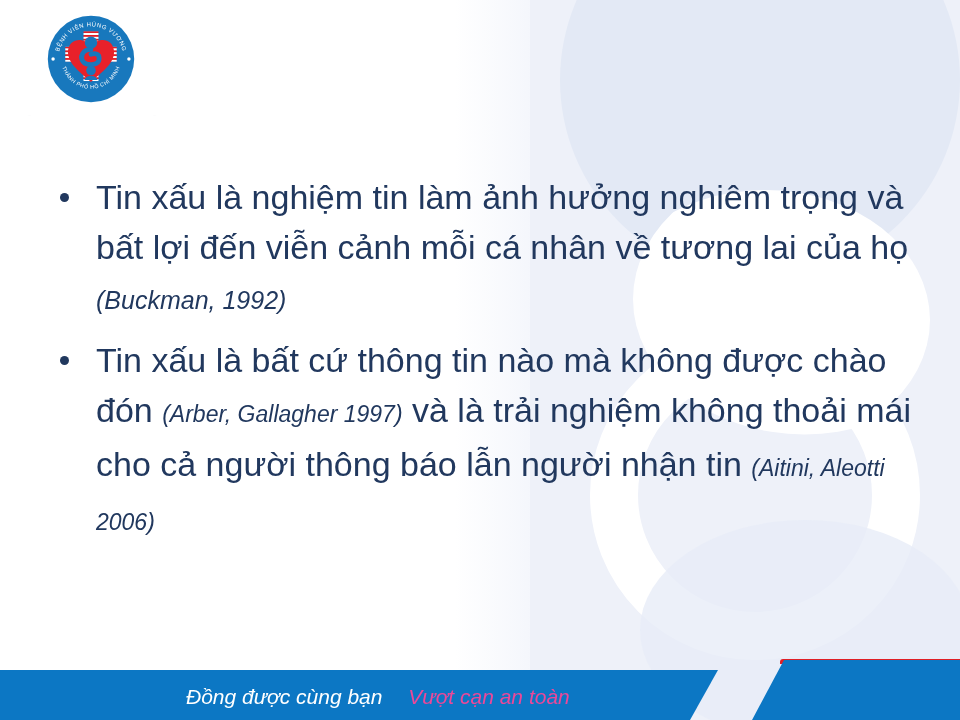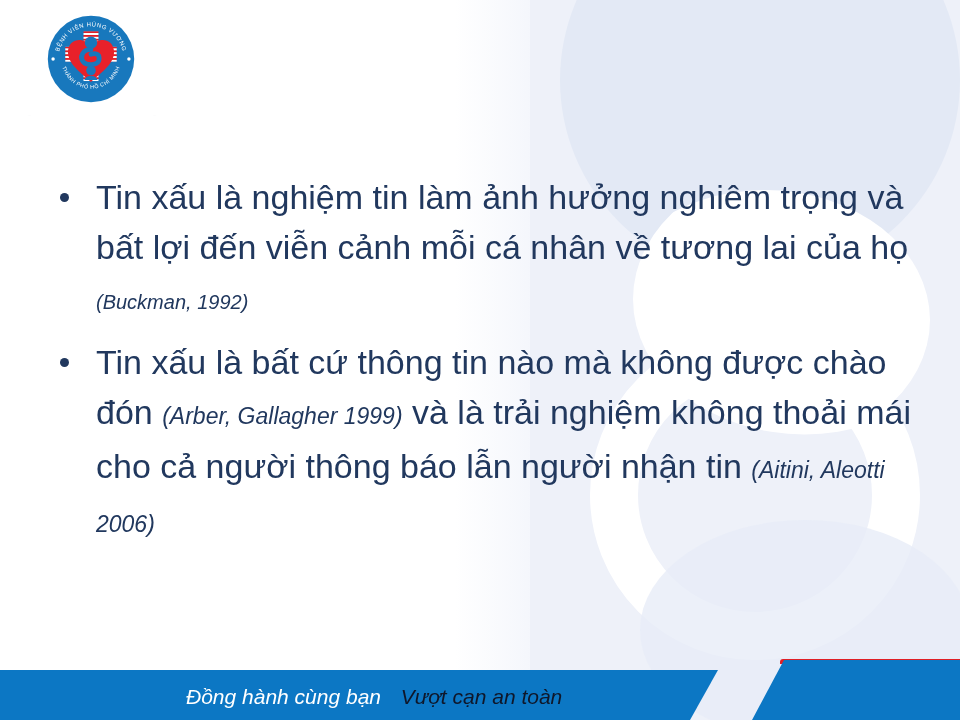--- a/index.html
+++ b/index.html
@@ -127,21 +127,21 @@
     position: absolute;
     left: 16px;
     top: 21px;
     width: 9px;
     height: 9px;
     border-radius: 50%;
     background: #21385e;
   }
   .cite {
     font-style: italic;
-    font-size: 20px;
+    font-size: 25px;
   }
   .cite-sm {
     font-style: italic;
     font-size: 23px;
   }
 
   
   .footer-left {
     position: absolute;
     left: 0;
@@ -174,21 +174,21 @@
   .footer-tagline {
     position: absolute;
     left: 186px;
     bottom: 8px;
     font-size: 21px;
     line-height: 30px;
     font-style: italic;
     white-space: nowrap;
   }
   .tag-a { color: #ffffff; }
-  .tag-b { color: #0f172a; margin-left: 14px; }
+  .tag-b { color: #ec4899; margin-left: 20px; }
 </style>
 </head>
 <body>
 
 <div id="slide">
 
   <div class="bg-tint-soft"></div>
   <div class="bg-tint"></div>
   <div class="bg-circle-top"></div>
   <div class="bg-swoosh-top"></div>
@@ -257,29 +257,29 @@
 
     <div class="bullet">
       <span class="dot"></span>
       <span>Tin xấu là nghiệm tin làm ảnh hưởng nghiêm trọng và bất lợi đến viễn cảnh mỗi cá nhân về tương lai của họ</span>
       <span class="cite">(Buckman, 1992)</span>
     </div>
 
     <div class="bullet">
       <span class="dot"></span>
       <span>Tin xấu là bất cứ thông tin nào mà không được chào đón</span>
-      <span class="cite-sm">(Arber, Gallagher 1999)</span>
+      <span class="cite-sm">(Arber, Gallagher 1997)</span>
       <span>và là trải nghiệm không thoải mái cho cả người thông báo lẫn người nhận tin</span>
       <span class="cite-sm">(Aitini, Aleotti 2006)</span>
     </div>
 
   </div>
 
   <div class="footer-left"></div>
   <div class="footer-right-stripe"></div>
   <div class="footer-right"></div>
 
   <div class="footer-tagline">
-    <span class="tag-a">Đồng hành cùng bạn</span>
+    <span class="tag-a">Đồng được cùng bạn</span>
     <span class="tag-b">Vượt cạn an toàn</span>
   </div>
 
 </div>
 
 </body></html>

